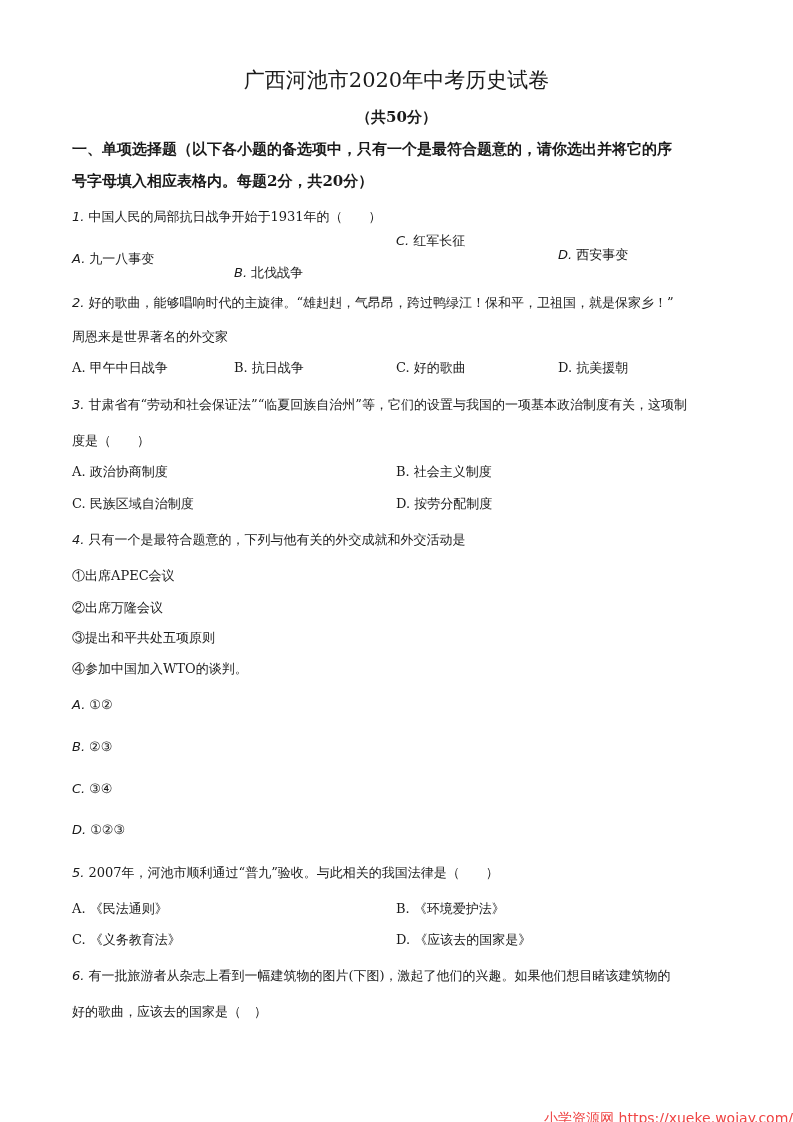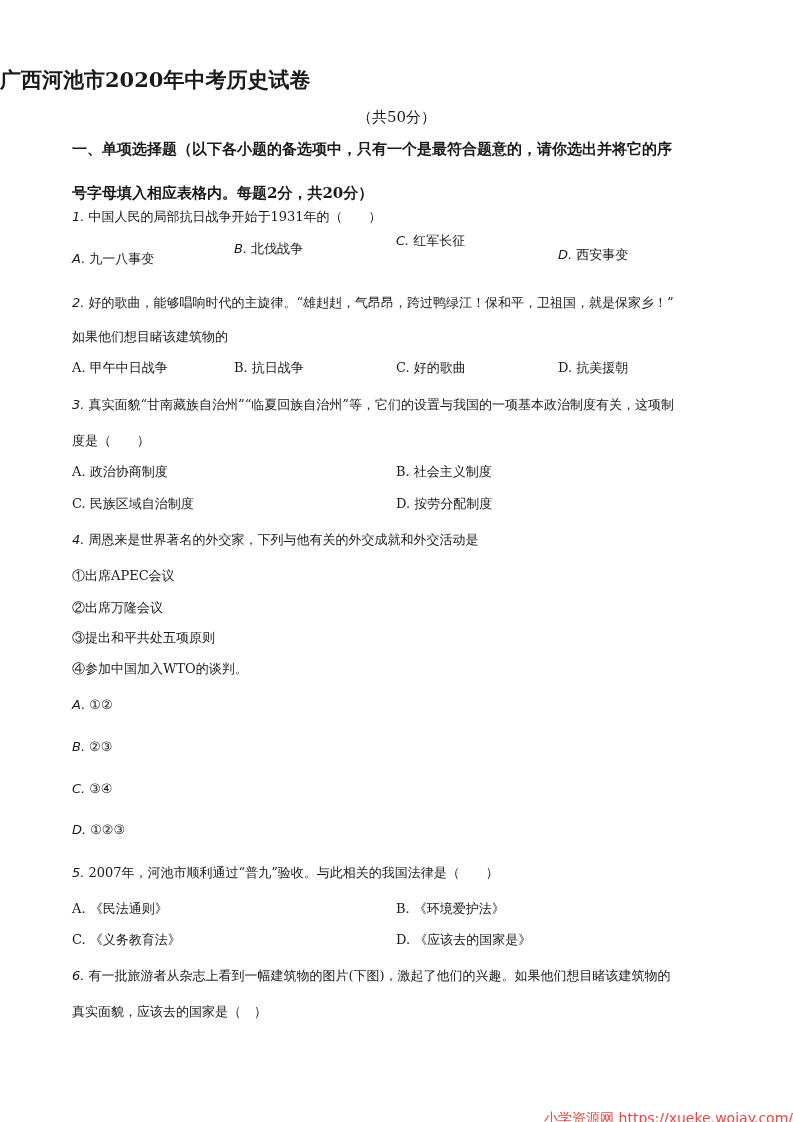--- a/index.html
+++ b/index.html
@@ -1,67 +1,67 @@
 <!DOCTYPE html>
 <html><head>
 <meta charset="utf-8">
 <style>
   html, body { margin: 0; padding: 0; background: #ffffff; }
   body { width: 793px; height: 1122px; position: relative; overflow: hidden;
          font-family: "DejaVu Serif", "Liberation Serif", serif; color: #1a1a1a; }
   .abs { position: absolute; white-space: nowrap; }
-  .title { top: 66px; left: 0; width: 793px; font-size: 21px; font-weight: bold; }
-  .subtitle { top: 108px; left: 0; width: 793px; text-align: center; font-size: 15px; font-weight: normal; }
+  .title { top: 66px; left: 0; width: 793px; text-align: center; font-size: 21px; font-weight: normal; }
+  .subtitle { top: 108px; left: 0; width: 793px; text-align: center; font-size: 15px; font-weight: bold; }
   .section { left: 72px; font-size: 15px; font-weight: bold; }
   .q { left: 72px; font-size: 13px; }
   .opt { font-size: 13px; }
   .num { font-family: "DejaVu Sans", sans-serif; font-style: italic; font-size: 13px; margin-right: 4px; }
   .footer { top: 1062px; left: 0; width: 793px; text-align: right; font-family: "DejaVu Sans", sans-serif; font-size: 14px; color: #ef4444; margin-top: 48px; }
 </style>
 </head>
 <body>
 
 <div class="abs title">广西河池市2020年中考历史试卷</div>
 <div class="abs subtitle">（共50分）</div>
 
 <div class="abs section" style="top:140px">一、单项选择题（以下各小题的备选项中，只有一个是最符合题意的，请你选出并将它的序</div>
-<div class="abs section" style="top:184px">号字母填入相应表格内。每题2分，共20分）</div>
+<div class="abs section" style="top:172px">号字母填入相应表格内。每题2分，共20分）</div>
 
 <div class="abs q" style="top:208px"><span class="num">1.</span><span>中国人民的局部抗日战争开始于1931年的（　　）</span></div>
 <div class="abs opt" style="top:250px;left:72px"><span class="num">A.</span><span>九一八事变</span></div>
-<div class="abs opt" style="top:240px;left:234px"><span class="num">B.</span><span>北伐战争</span></div>
+<div class="abs opt" style="top:264px;left:234px"><span class="num">B.</span><span>北伐战争</span></div>
 <div class="abs opt" style="top:232px;left:396px"><span class="num">C.</span><span>红军长征</span></div>
 <div class="abs opt" style="top:246px;left:558px"><span class="num">D.</span><span>西安事变</span></div>
 
 <div class="abs q" style="top:294px"><span class="num">2.</span><span>好的歌曲，能够唱响时代的主旋律。“雄赳赳，气昂昂，跨过鸭绿江！保和平，卫祖国，就是保家乡！”</span></div>
-<div class="abs q" style="top:328px">如果他们想目睹该建筑物的</div>
+<div class="abs q" style="top:328px">周恩来是世界著名的外交家</div>
 <div class="abs opt" style="top:359px;left:72px"><span>A.</span>&nbsp;<span>甲午中日战争</span></div>
 <div class="abs opt" style="top:359px;left:234px"><span>B.</span>&nbsp;<span>抗日战争</span></div>
 <div class="abs opt" style="top:359px;left:396px"><span>C.</span>&nbsp;<span>好的歌曲</span></div>
 <div class="abs opt" style="top:359px;left:558px"><span>D.</span>&nbsp;<span>抗美援朝</span></div>
 
-<div class="abs q" style="top:396px"><span class="num">3.</span><span>真实面貌“甘南藏族自治州”“临夏回族自治州”等，它们的设置与我国的一项基本政治制度有关，这项制</span></div>
+<div class="abs q" style="top:396px"><span class="num">3.</span><span>甘肃省有“劳动和社会保证法”“临夏回族自治州”等，它们的设置与我国的一项基本政治制度有关，这项制</span></div>
 <div class="abs q" style="top:432px">度是（　　）</div>
 <div class="abs opt" style="top:463px;left:72px"><span>A.</span>&nbsp;<span>政治协商制度</span></div>
 <div class="abs opt" style="top:463px;left:396px"><span>B.</span>&nbsp;<span>社会主义制度</span></div>
 <div class="abs opt" style="top:495px;left:72px"><span>C.</span>&nbsp;<span>民族区域自治制度</span></div>
 <div class="abs opt" style="top:495px;left:396px"><span>D.</span>&nbsp;<span>按劳分配制度</span></div>
 
-<div class="abs q" style="top:531px"><span class="num">4.</span><span>周恩来是世界著名的外交家，下列与他有关的外交成就和外交活动是</span></div>
+<div class="abs q" style="top:531px"><span class="num">4.</span><span>只有一个是最符合题意的，下列与他有关的外交成就和外交活动是</span></div>
 <div class="abs q" style="top:567px">①出席APEC会议</div>
 <div class="abs q" style="top:599px">②出席万隆会议</div>
 <div class="abs q" style="top:629px">③提出和平共处五项原则</div>
 <div class="abs q" style="top:660px">④参加中国加入WTO的谈判。</div>
 <div class="abs opt" style="top:697px;left:72px"><span class="num">A.</span><span>①②</span></div>
 <div class="abs opt" style="top:739px;left:72px"><span class="num">B.</span><span>②③</span></div>
 <div class="abs opt" style="top:781px;left:72px"><span class="num">C.</span><span>③④</span></div>
 <div class="abs opt" style="top:822px;left:72px"><span class="num">D.</span><span>①②③</span></div>
 
 <div class="abs q" style="top:864px"><span class="num">5.</span><span>2007年，河池市顺利通过“普九”验收。与此相关的我国法律是（　　）</span></div>
 <div class="abs opt" style="top:900px;left:72px"><span>A.</span>&nbsp;<span>《民法通则》</span></div>
 <div class="abs opt" style="top:900px;left:396px"><span>B.</span>&nbsp;<span>《环境爱护法》</span></div>
 <div class="abs opt" style="top:931px;left:72px"><span>C.</span>&nbsp;<span>《义务教育法》</span></div>
 <div class="abs opt" style="top:931px;left:396px"><span>D.</span>&nbsp;<span>《应该去的国家是》</span></div>
 
 <div class="abs q" style="top:967px"><span class="num">6.</span><span>有一批旅游者从杂志上看到一幅建筑物的图片(下图)，激起了他们的兴趣。如果他们想目睹该建筑物的</span></div>
-<div class="abs q" style="top:1003px">真实面貌，应该去的国家是（　）</div>
+<div class="abs q" style="top:1003px">好的歌曲，应该去的国家是（　）</div>
 
 <div class="abs footer">小学资源网 https://xueke.woiay.com/</div>
 
 </body></html>

